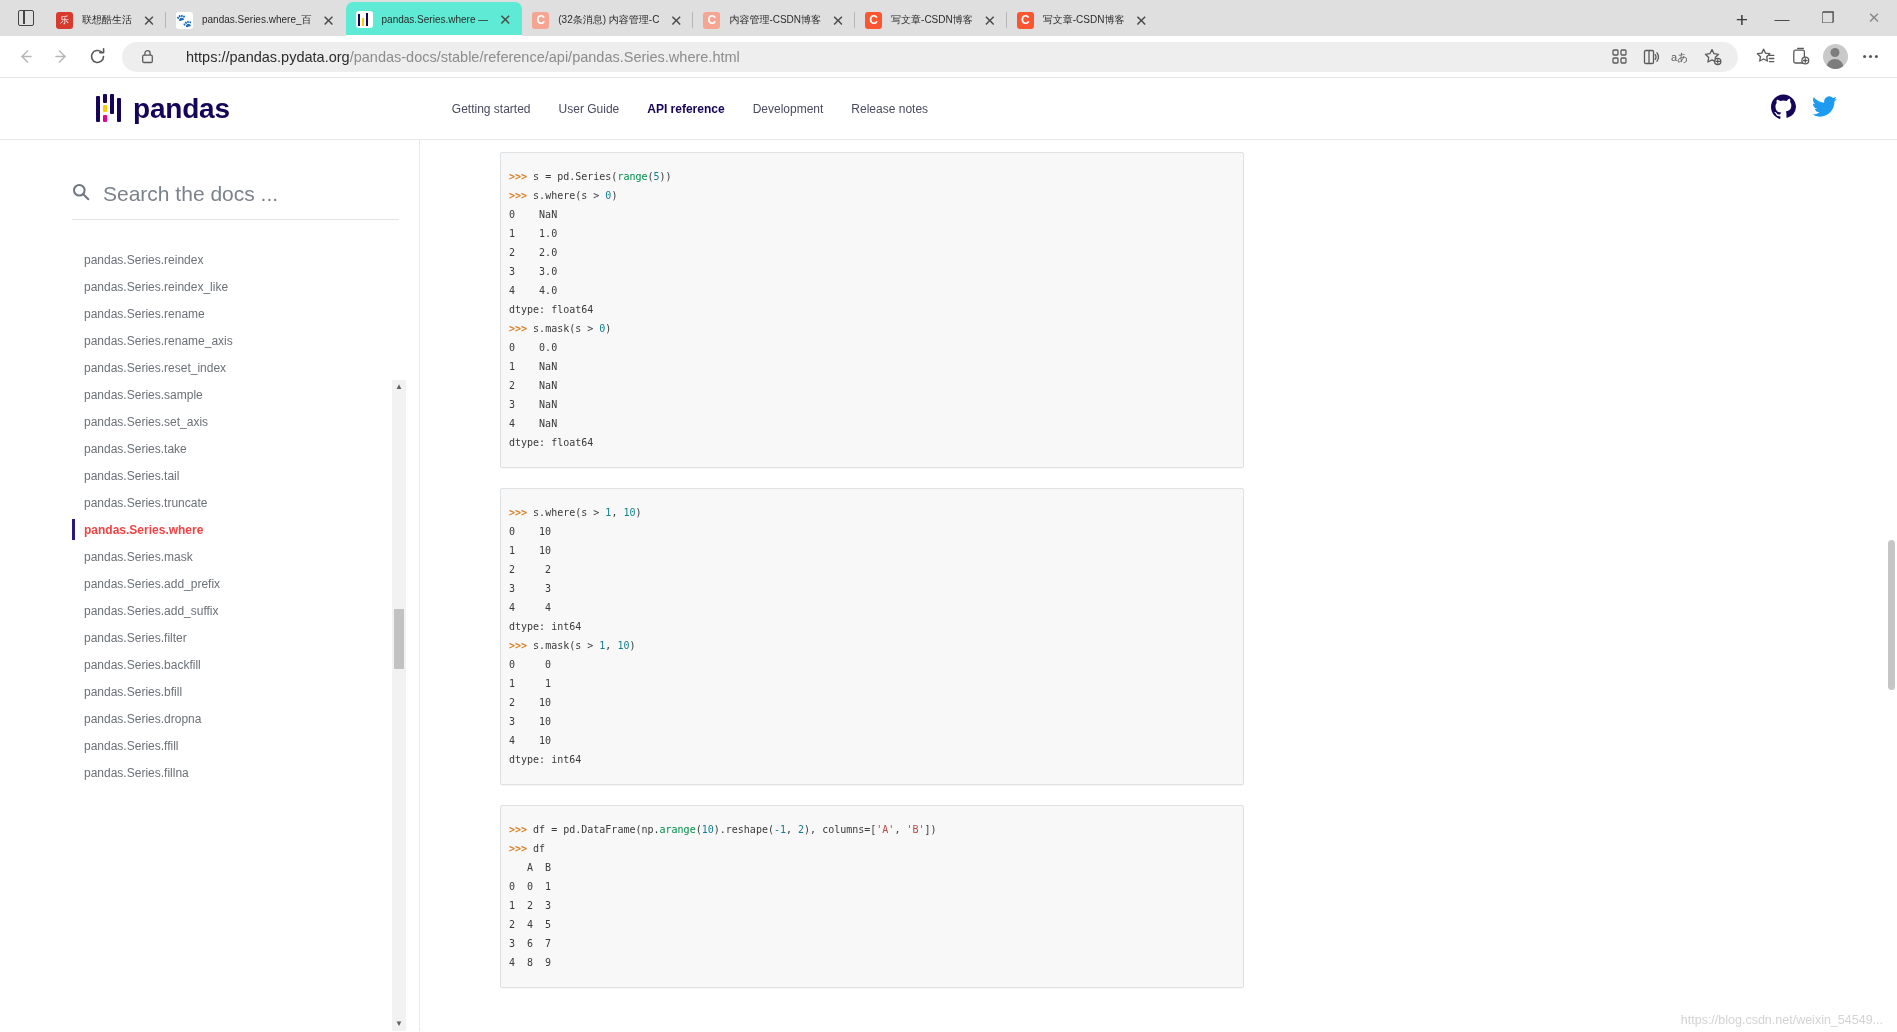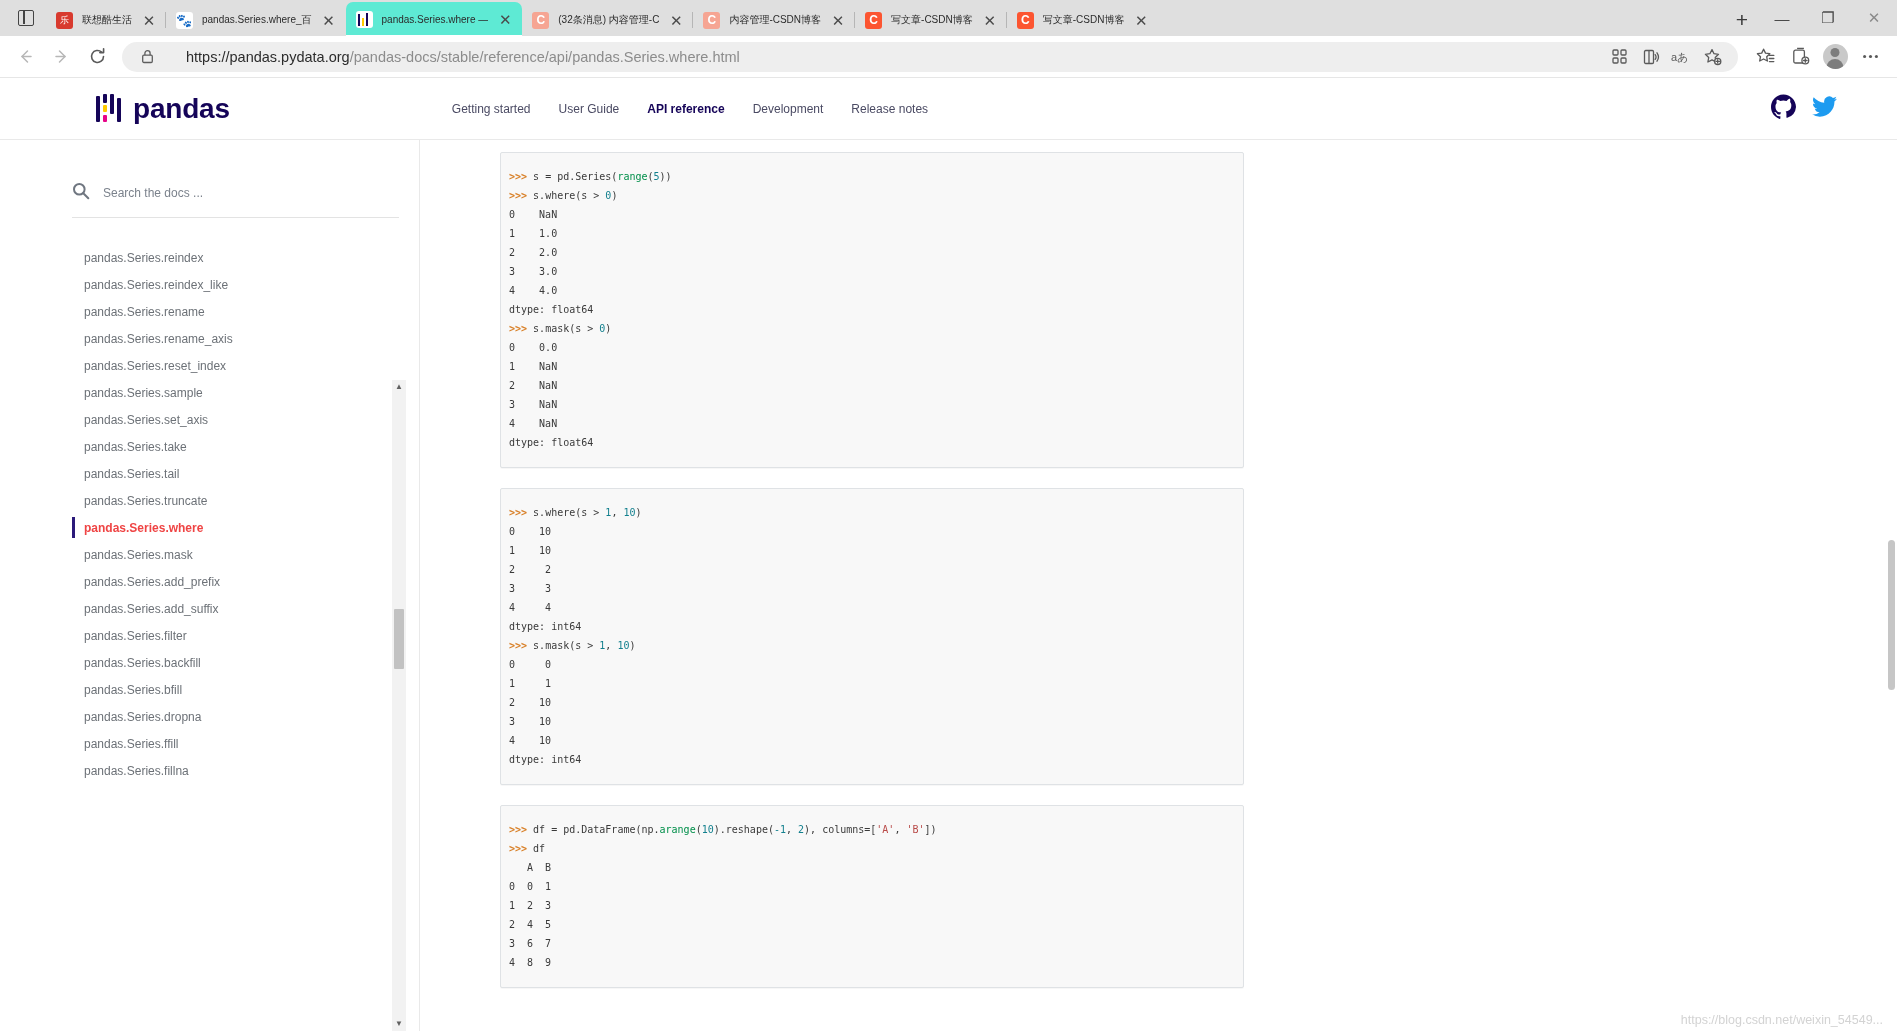--- a/index.html
+++ b/index.html
@@ -206,21 +206,21 @@
   .search-row {
     margin: 0 20px 0 72px;
     padding-bottom: 13px;
     border-bottom: 1px solid #e3e3e3;
     display:flex; align-items:center; gap: 13px;
   }
   .search-icon { color:#6f7680; flex: 0 0 auto; display:block; }
   .search-input {
     border: none; outline: none; background: transparent;
     font-family: "Liberation Sans", sans-serif;
-    font-size: 12px; color:#60666f;
+    font-size: 21px; color:#60666f;
     flex: 1 1 auto; min-width: 0;
   }
   .search-input::placeholder { color:#7b828c; }
 
   .toc {
     margin-top: 26px;
     flex: 1 1 auto;
     overflow: hidden;
     position: relative;
     padding-left: 72px;

